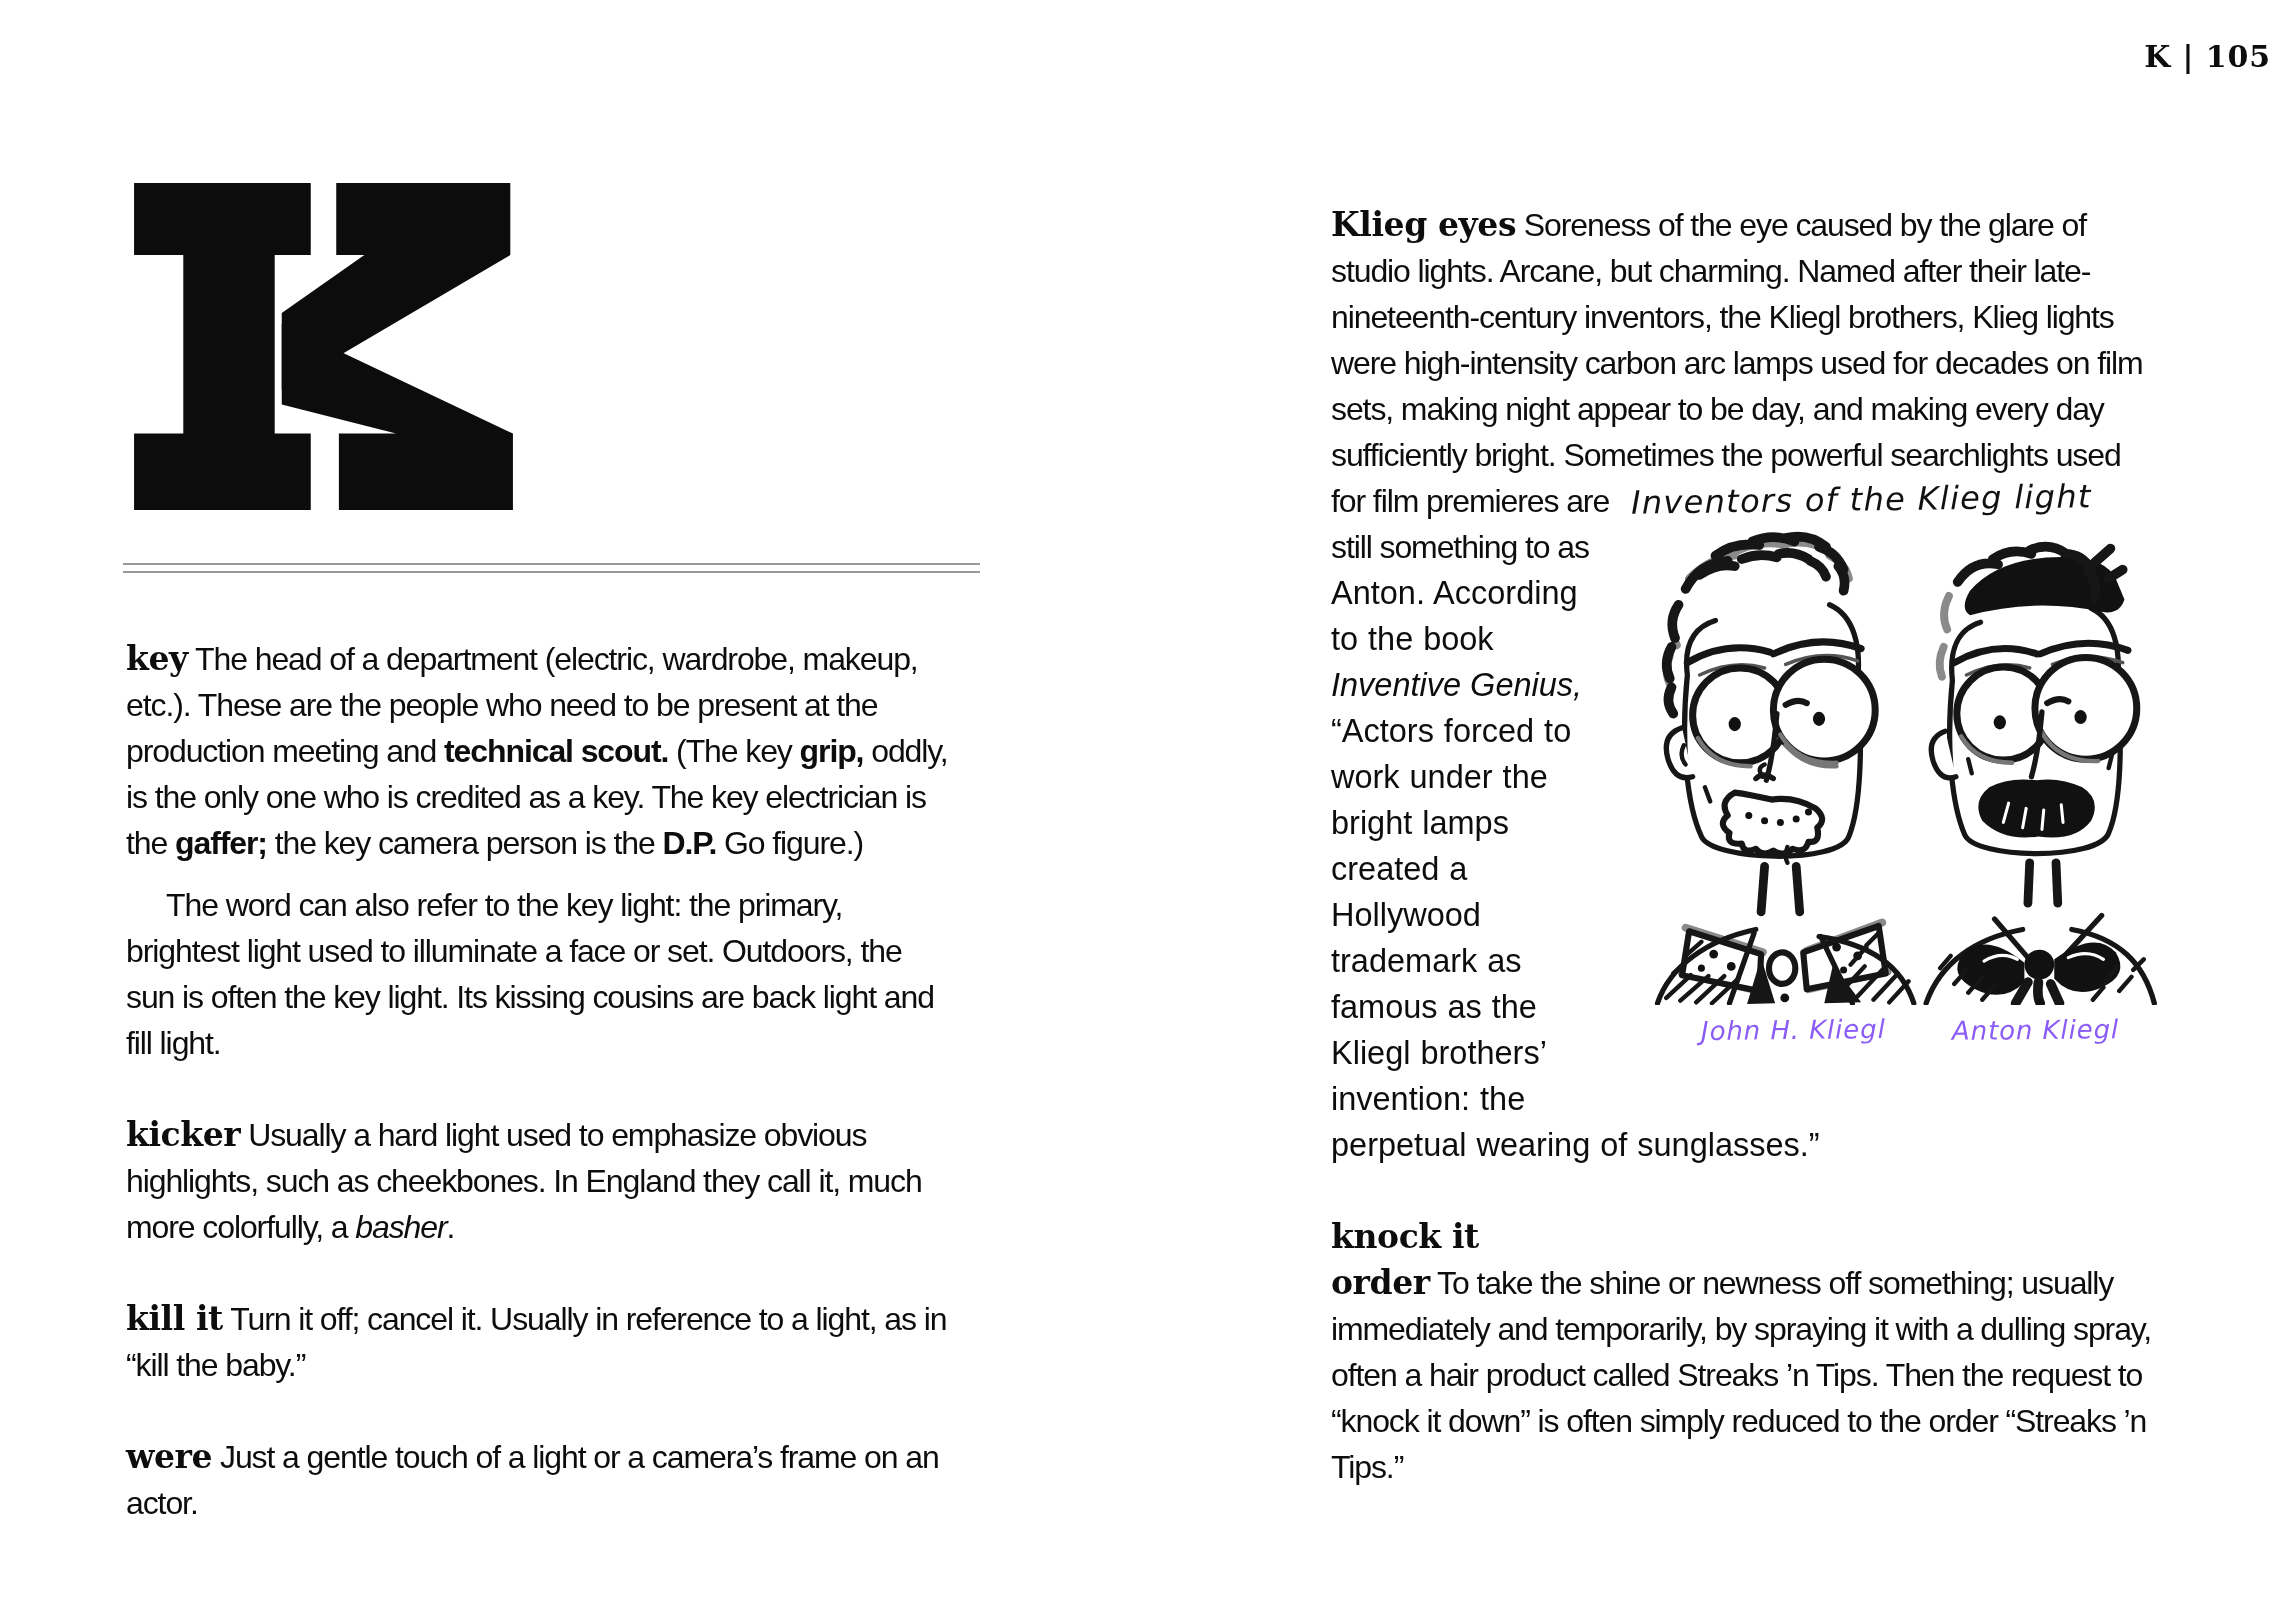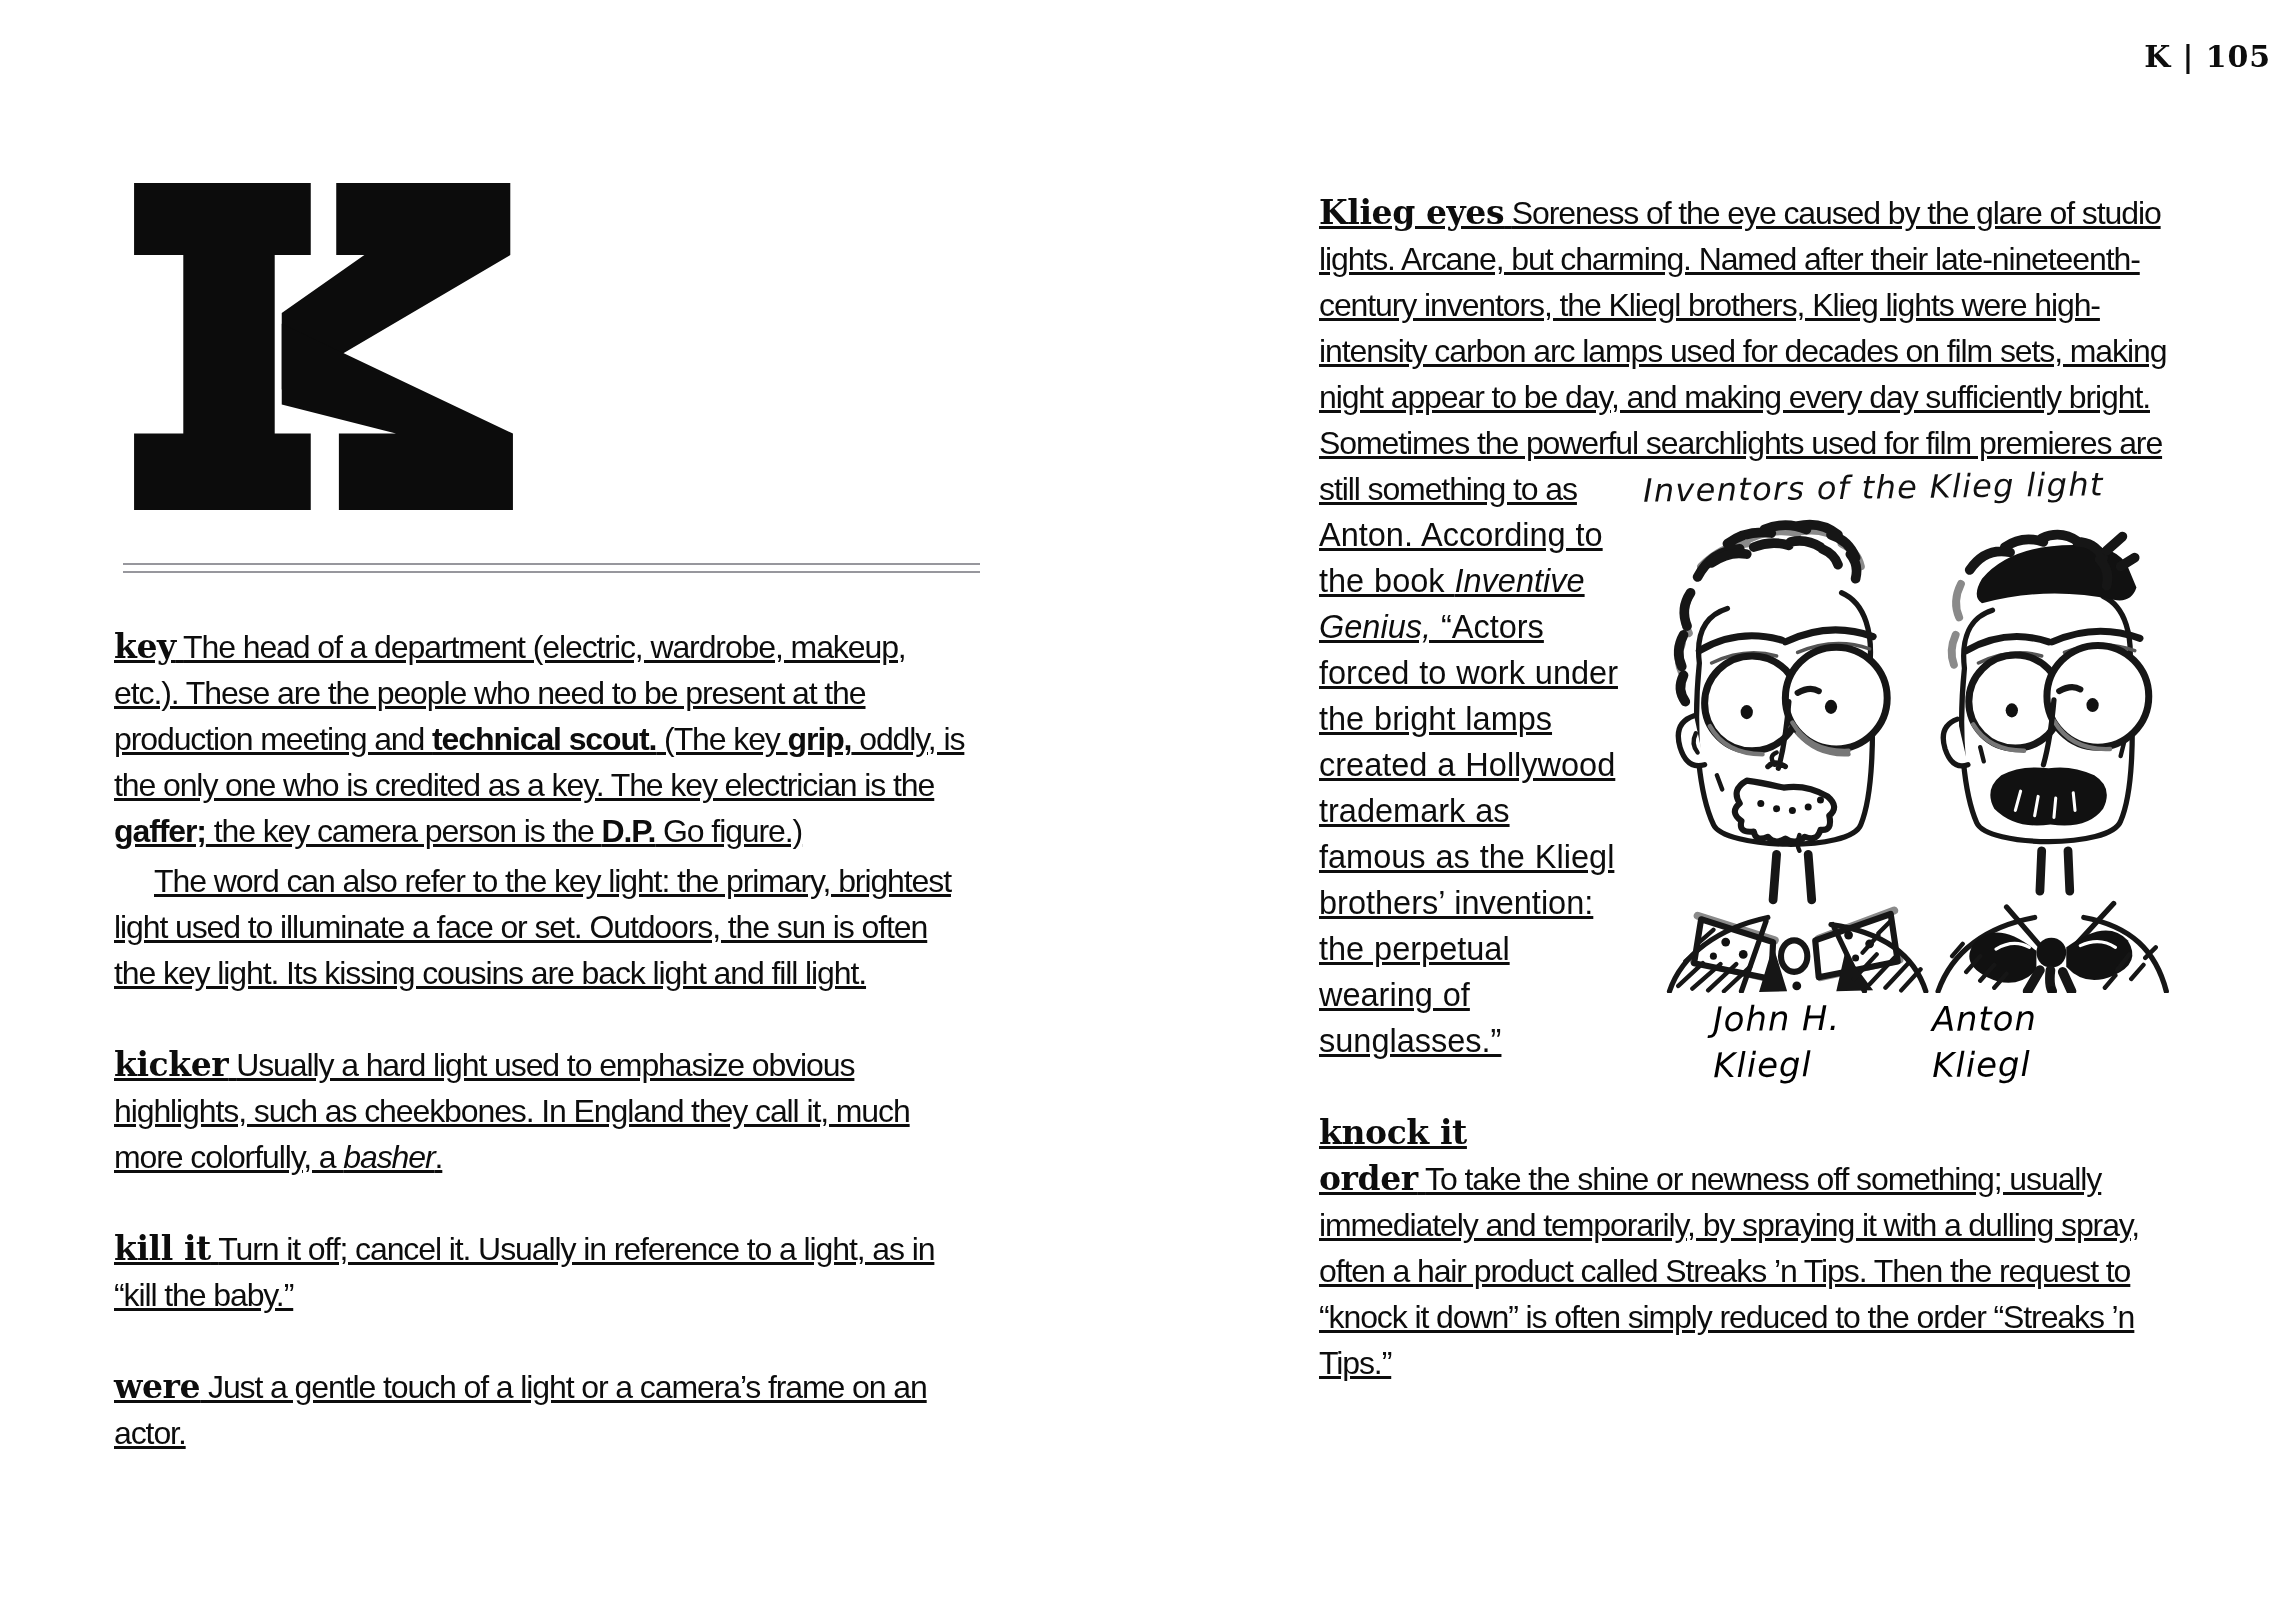--- a/index.html
+++ b/index.html
@@ -23,21 +23,21 @@
   .big-k{position:absolute;left:134px;top:183px;width:379px;height:327px;}
   
   .double-rule{
     position:absolute;left:123px;top:563px;width:857px;height:6.1px;
     border-top:2.6px solid #97979d;border-bottom:2.6px solid #97979d;
   }
   
   .col{position:absolute;width:859px;font-size:32px;line-height:46px;letter-spacing:-1.1px;}
   .col-left{left:110px;top:620px;}
   .col-right{left:1315px;top:186px;}
-  .col p{margin:4px;text-decoration:underline;}
+  .col p{margin:16px;}
   .entry{margin-top:46px;}
   .entry.first{margin-top:0;}
   .headword{
     font-family:"DejaVu Serif",serif;font-weight:bold;
     letter-spacing:-0.4px;font-size:33px;
   }
   .indent{text-indent:40px;}
   .bold{font-weight:bold;}
   .ital{font-style:italic;}
   .wide{letter-spacing:0;font-size:32.5px;word-spacing:0.9px;}
@@ -53,22 +53,22 @@
     font-size:32px;line-height:39px;letter-spacing:1.3px;
     transform:rotate(-0.8deg);
     white-space:nowrap;
     color:#111;
   }
   .illo-art{display:block;margin-top:5.3px;}
   .illo-captions{
     display:flex;justify-content:space-between;
     padding:0 39px 0 70px;margin-top:1.8px;
     font-family:"DejaVu Sans",sans-serif;
-    font-style:italic;font-size:34px;letter-spacing:0.9px;
-    color:#000000;
+    font-style:italic;font-size:26px;letter-spacing:0.9px;
+    color:#8b5cf6;
   }
   .illo-captions span{transform:rotate(-0.6deg);}
 </style>
 </head>
 <body>
 
 <div class="page">
 
   <div class="running-head">K | 105</div>
 

